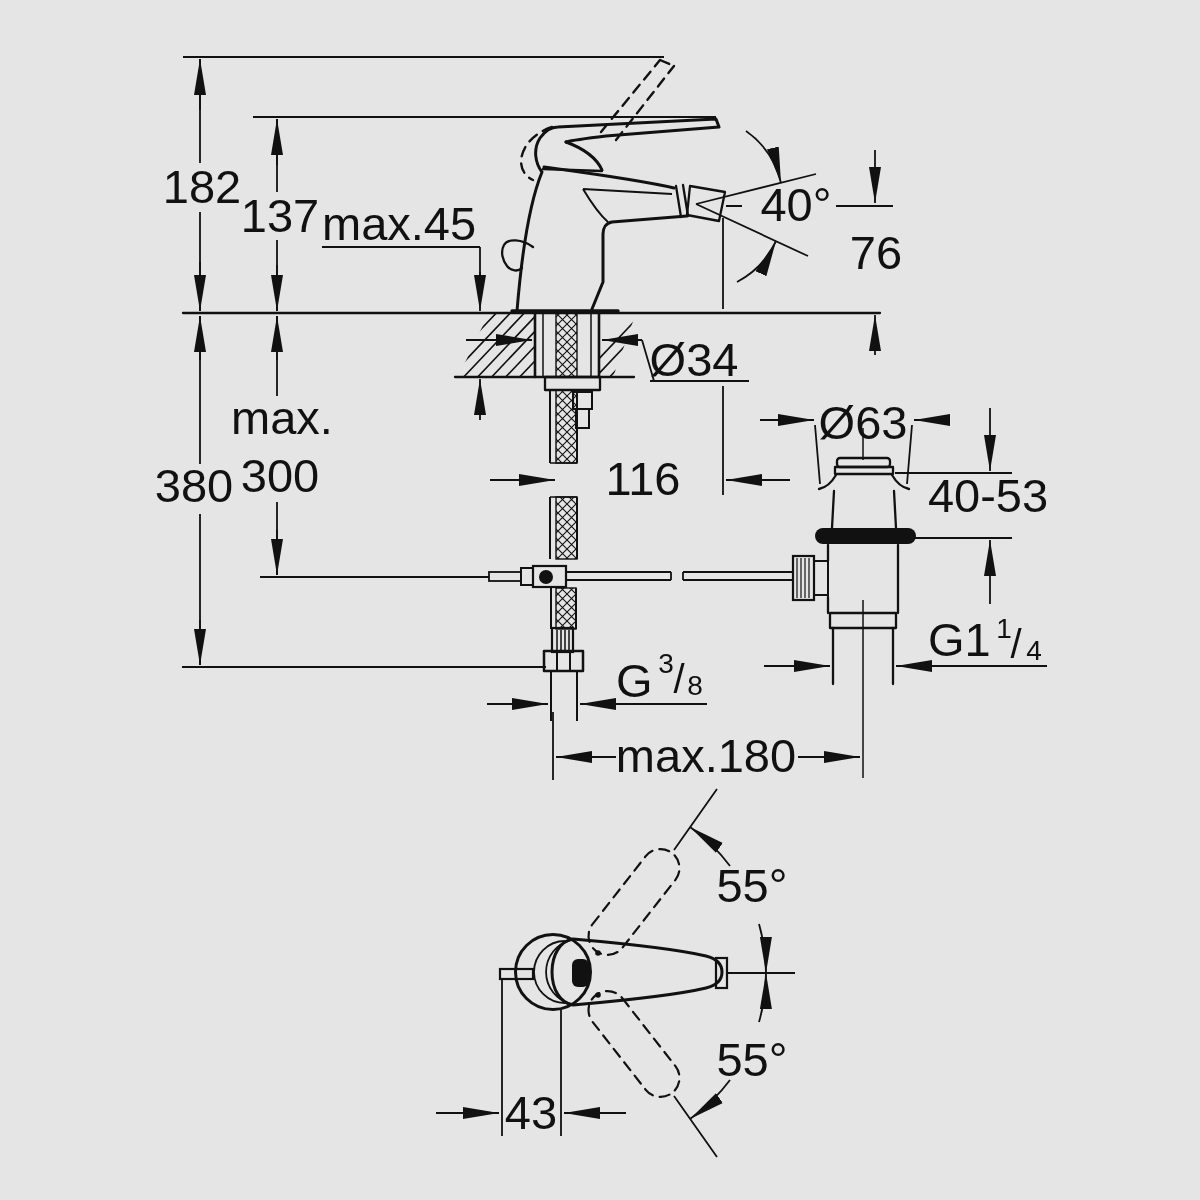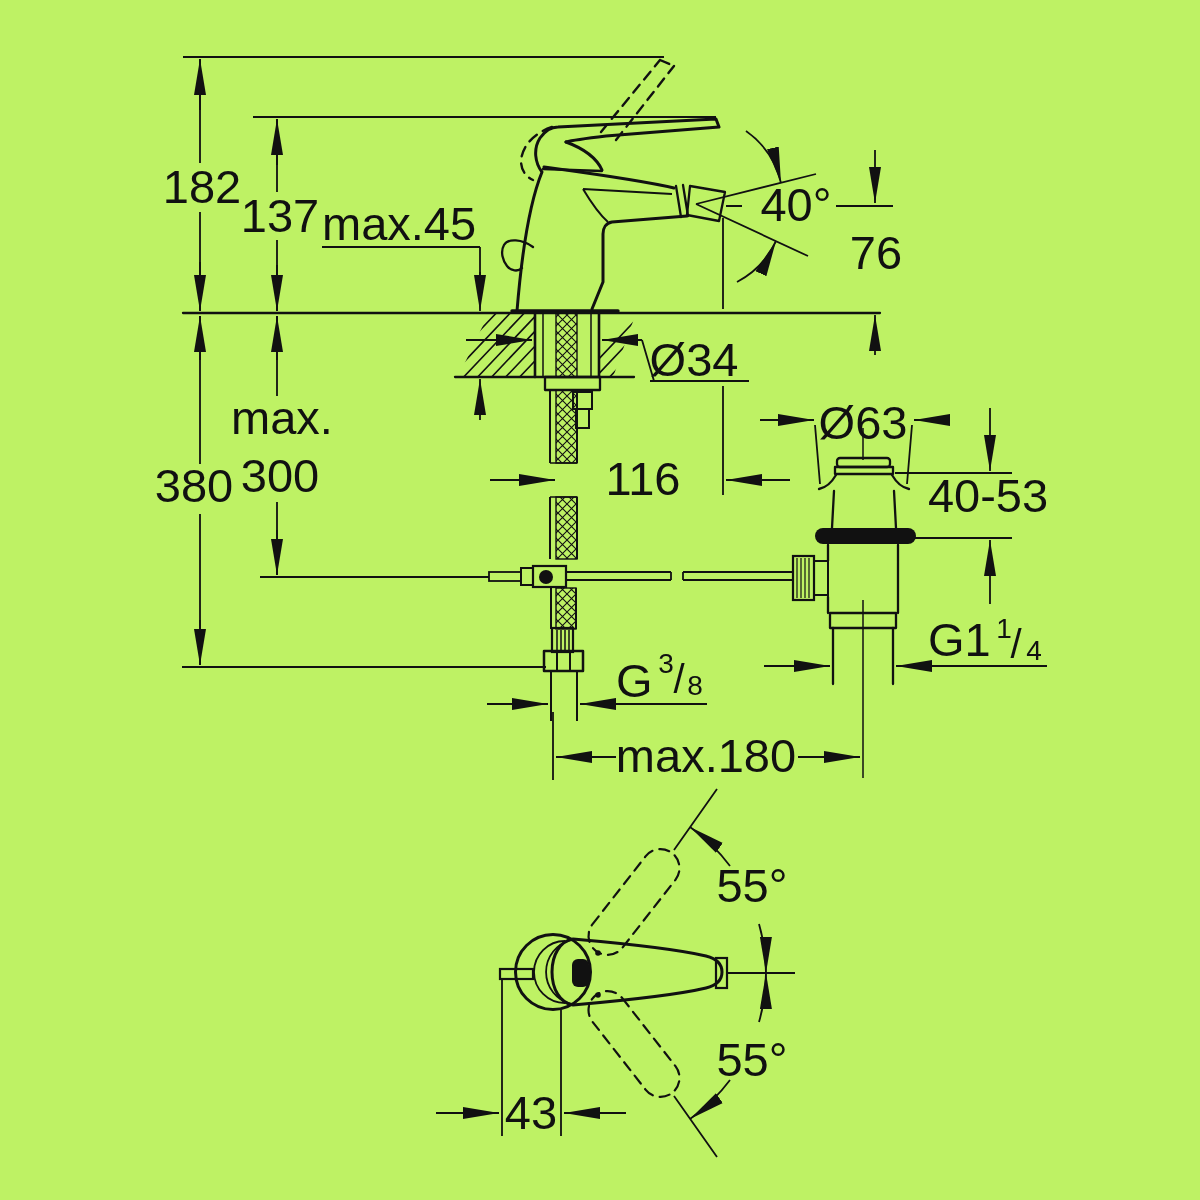--- a/index.html
+++ b/index.html
@@ -1,16 +1,16 @@
 <!DOCTYPE html>
 <html><head>
 <meta charset="utf-8">
 <style>
   html,body{margin:0;padding:0;background:#ffffff;}
-  .stage{position:relative;width:1200px;height:1200px;background:#bef264;overflow:hidden;}
+  .stage{position:relative;width:1200px;height:1200px;background:#e5e5e5;overflow:hidden;}
   svg{display:block;}
   svg text{font-family:"Liberation Sans","DejaVu Sans",sans-serif;fill:#111;}
   .t  {font-size:47px;}
   .ts {font-size:28px;}
   .tsl{font-size:40px;}
   .ol {stroke:#111;fill:none;stroke-width:3;stroke-linecap:round;stroke-linejoin:round;}
   .o2 {stroke:#111;fill:none;stroke-width:2.3;stroke-linecap:round;stroke-linejoin:round;}
   .th {stroke:#111;fill:none;stroke-width:1.5;}
   .dim{stroke:#111;fill:none;stroke-width:1.8;}
   .dsh{stroke:#111;fill:none;stroke-width:2.4;stroke-dasharray:10 7;stroke-linecap:round;}

